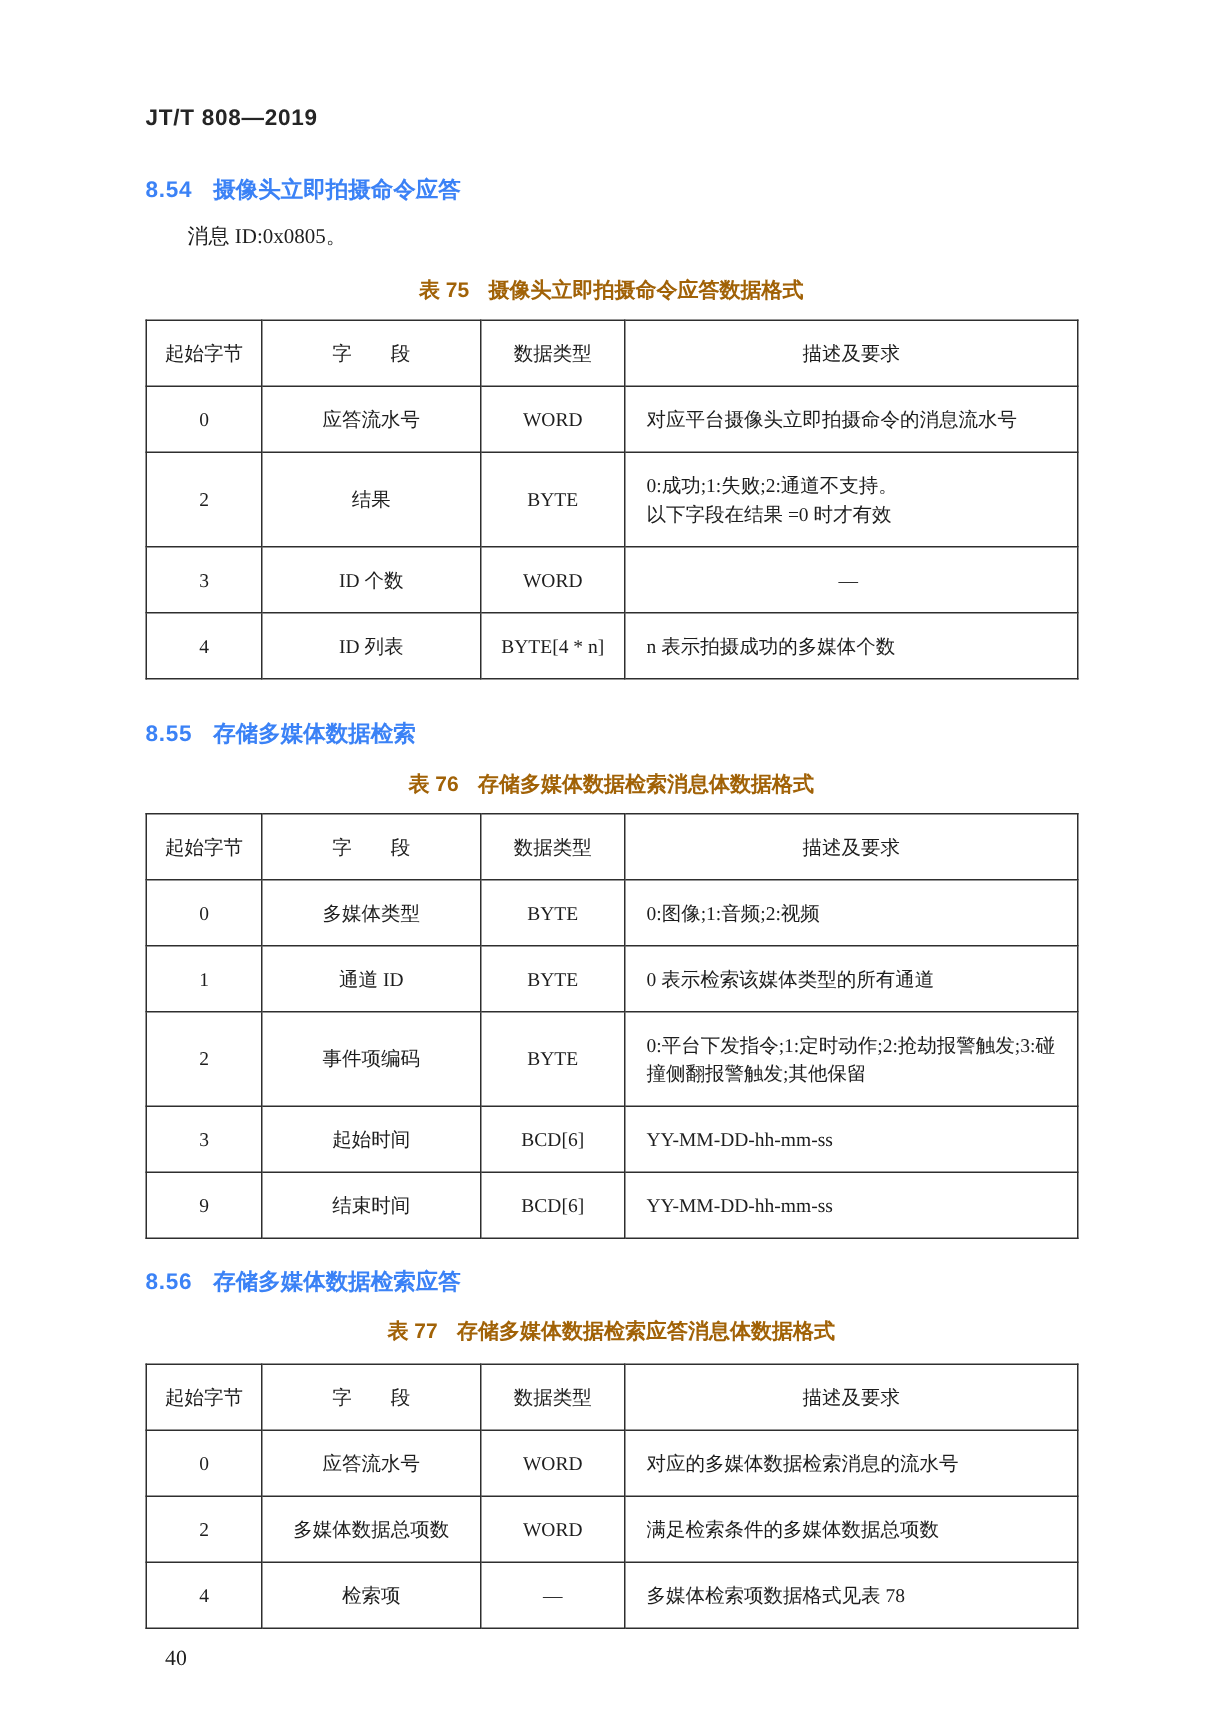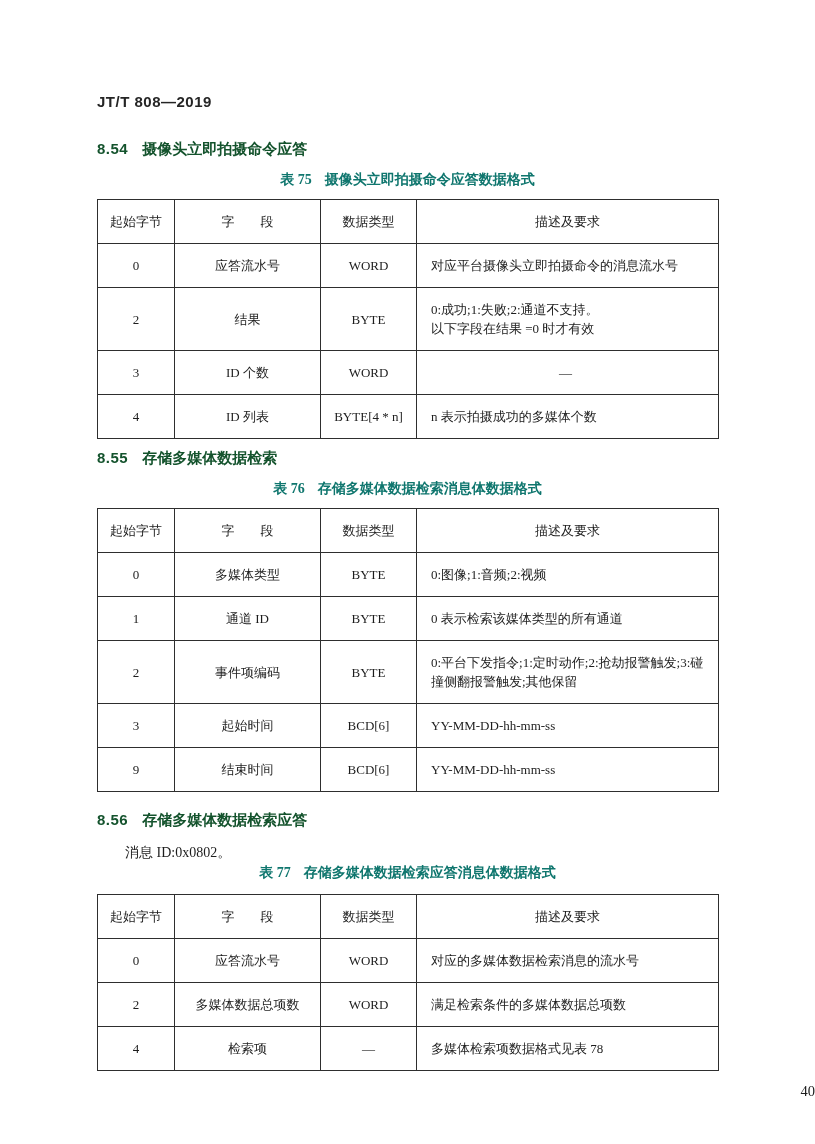--- a/index.html
+++ b/index.html
@@ -6,57 +6,58 @@
   html, body { width: 815px; height: 1144px; background: #ffffff; overflow: hidden; }
   body {
     font-family: "Liberation Serif", "DejaVu Serif", serif;
     color: #1f1f1f;
     position: relative;
   }
   .content { width: 621px; margin-left: 97px; }
 
   
   .doc-header {
-    margin: 93px 0 0 97px;
+    margin: 70px 0 0 97px;
     font-family: "Liberation Sans", "DejaVu Sans", sans-serif;
     font-size: 15px;
     font-weight: 600;
     letter-spacing: 0.5px;
     color: #252525;
   }
 
   
   .sec {
     margin: 30px 0 0 97px;
     font-family: "Liberation Sans", "DejaVu Sans", sans-serif;
     font-size: 15px;
     font-weight: 700;
-    color: #14532d;
+    color: #3b82f6;
   }
   .sec .sec-num { margin-right: 14px; letter-spacing: 0.5px; }
-  .sec-855 { margin-top: 10px; }
+  .sec-855 { margin-top: 27px; }
   .sec-856 { margin-top: 19px; }
 
   
   .paras { margin-top: 12px; }
   .body-para {
     font-size: 14px;
     line-height: 21.5px;
     text-indent: 2em;
     text-align: justify;
     color: #1d1d1d;
   }
 
   
   .caption {
+    margin-top: 15px;
     text-align: center;
-    font-family: Liberation Serif, serif;
+    font-family: Liberation Sans, sans-serif;
     font-size: 14px;
     font-weight: 700;
-    color: #0f766e;
+    color: #a16207;
   }
   .caption .cap-title { margin-left: 13px; }
 
   
   table.spec-table {
     margin-top: 10px;
     width: 621px;
     border-collapse: collapse;
     table-layout: fixed;
     font-size: 13px;
@@ -87,32 +88,32 @@
   tr.r26 { height: 26px; }
   tr.r27 { height: 27px; }
   tr.r55 { height: 55px; }
   tr.r63 { height: 63px; }
 
   
   .page-number {
     margin: 12px 0 0 110px;
     font-size: 14.5px;
     color: #1d1d1d;
-    text-align: right;
   }
 </style>
 </head>
 <body>
 
 <div class="doc-header">JT/T 808—2019</div>
 
 <h2 class="sec">
   <span class="sec-num">8.54</span><span>摄像头立即拍摄命令应答</span>
 </h2>
 <div class="content paras">
+  <p class="body-para">消息 ID:0x0805。</p>
 </div>
 
 <div class="content caption">
   <span>表 75</span><span class="cap-title">摄像头立即拍摄命令应答数据格式</span>
 </div>
 
 <table class="spec-table" style="margin-left:97px;">
   <colgroup>
       <col class="c1">
       <col class="c2">
@@ -212,21 +213,20 @@
       <td>BCD[6]</td>
       <td class="cell-desc">YY-MM-DD-hh-mm-ss</td>
     </tr>
   </tbody>
 </table>
 
 <h2 class="sec sec-856">
   <span class="sec-num">8.56</span><span>存储多媒体数据检索应答</span>
 </h2>
 <div class="content paras">
-  <p class="body-para">消息 ID:0x0802。</p>
 </div>
 
 <div class="content caption">
   <span>表 77</span><span class="cap-title">存储多媒体数据检索应答消息体数据格式</span>
 </div>
 
 <table class="spec-table" style="margin-left:97px; margin-top:12px;">
   <colgroup>
       <col class="c1">
       <col class="c2">

